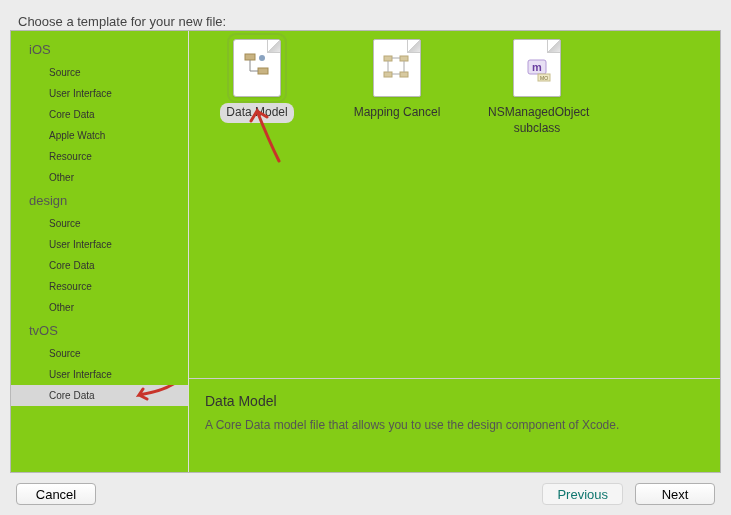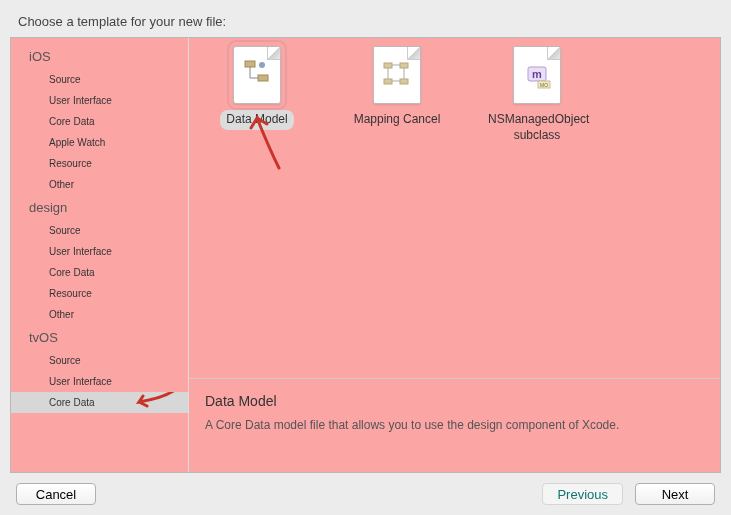--- a/index.html
+++ b/index.html
@@ -14,27 +14,27 @@
     }
     .dialog {
       width: 100%;
       height: 100%;
       display: flex;
       flex-direction: column;
       padding: 14px 10px 10px 10px;
     }
     .header-label {
       font-size: 13px;
-      margin-bottom: 8px;
+      margin-bottom: 1px;
       padding-left: 8px;
       color: #444;
     }
     .main-box {
       flex: 1;
-      background: #fca5a5;
+      background: #84cc16;
       border: 1px solid #b8b8b8;
       display: flex;
       min-height: 0;
       justify-content: space-between;
     }
     .sidebar {
       width: 178px;
       border-right: 1px solid #ddd;
       overflow-y: auto;
       overflow-x: hidden;

